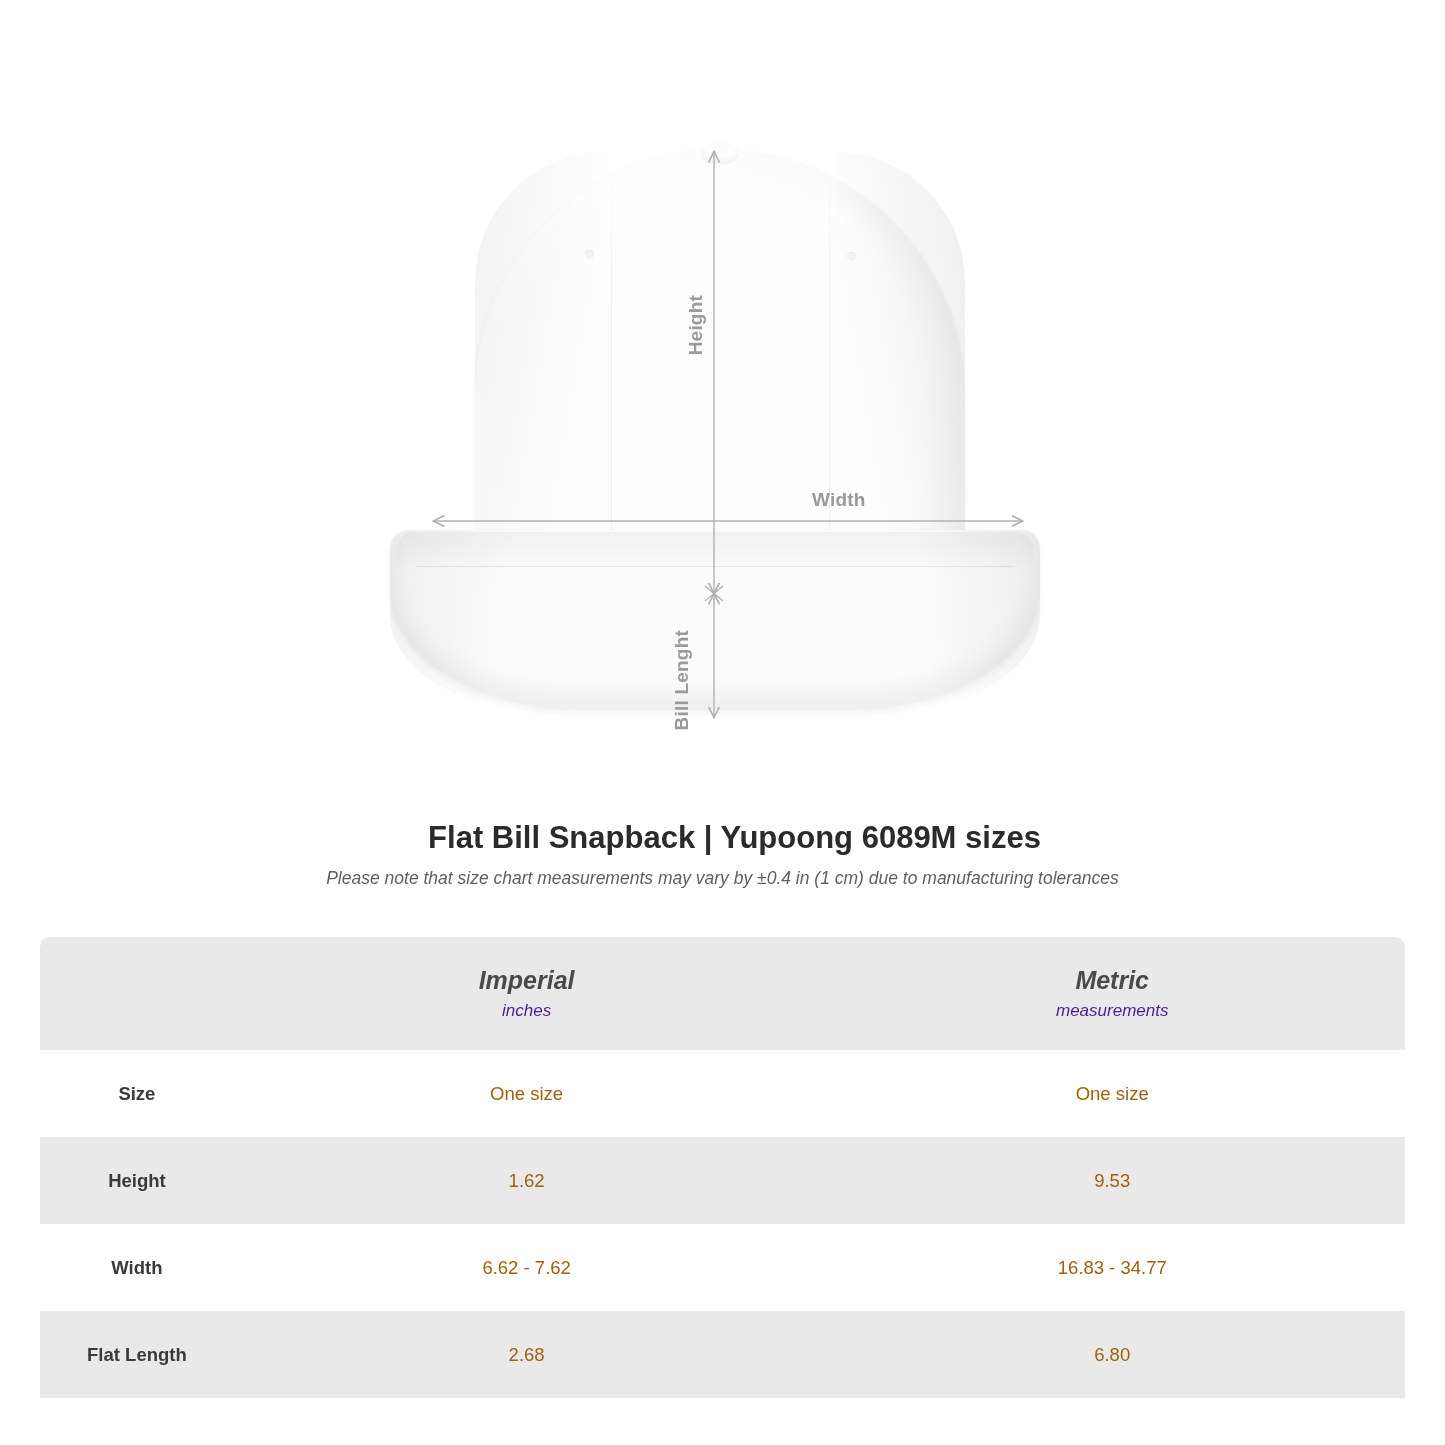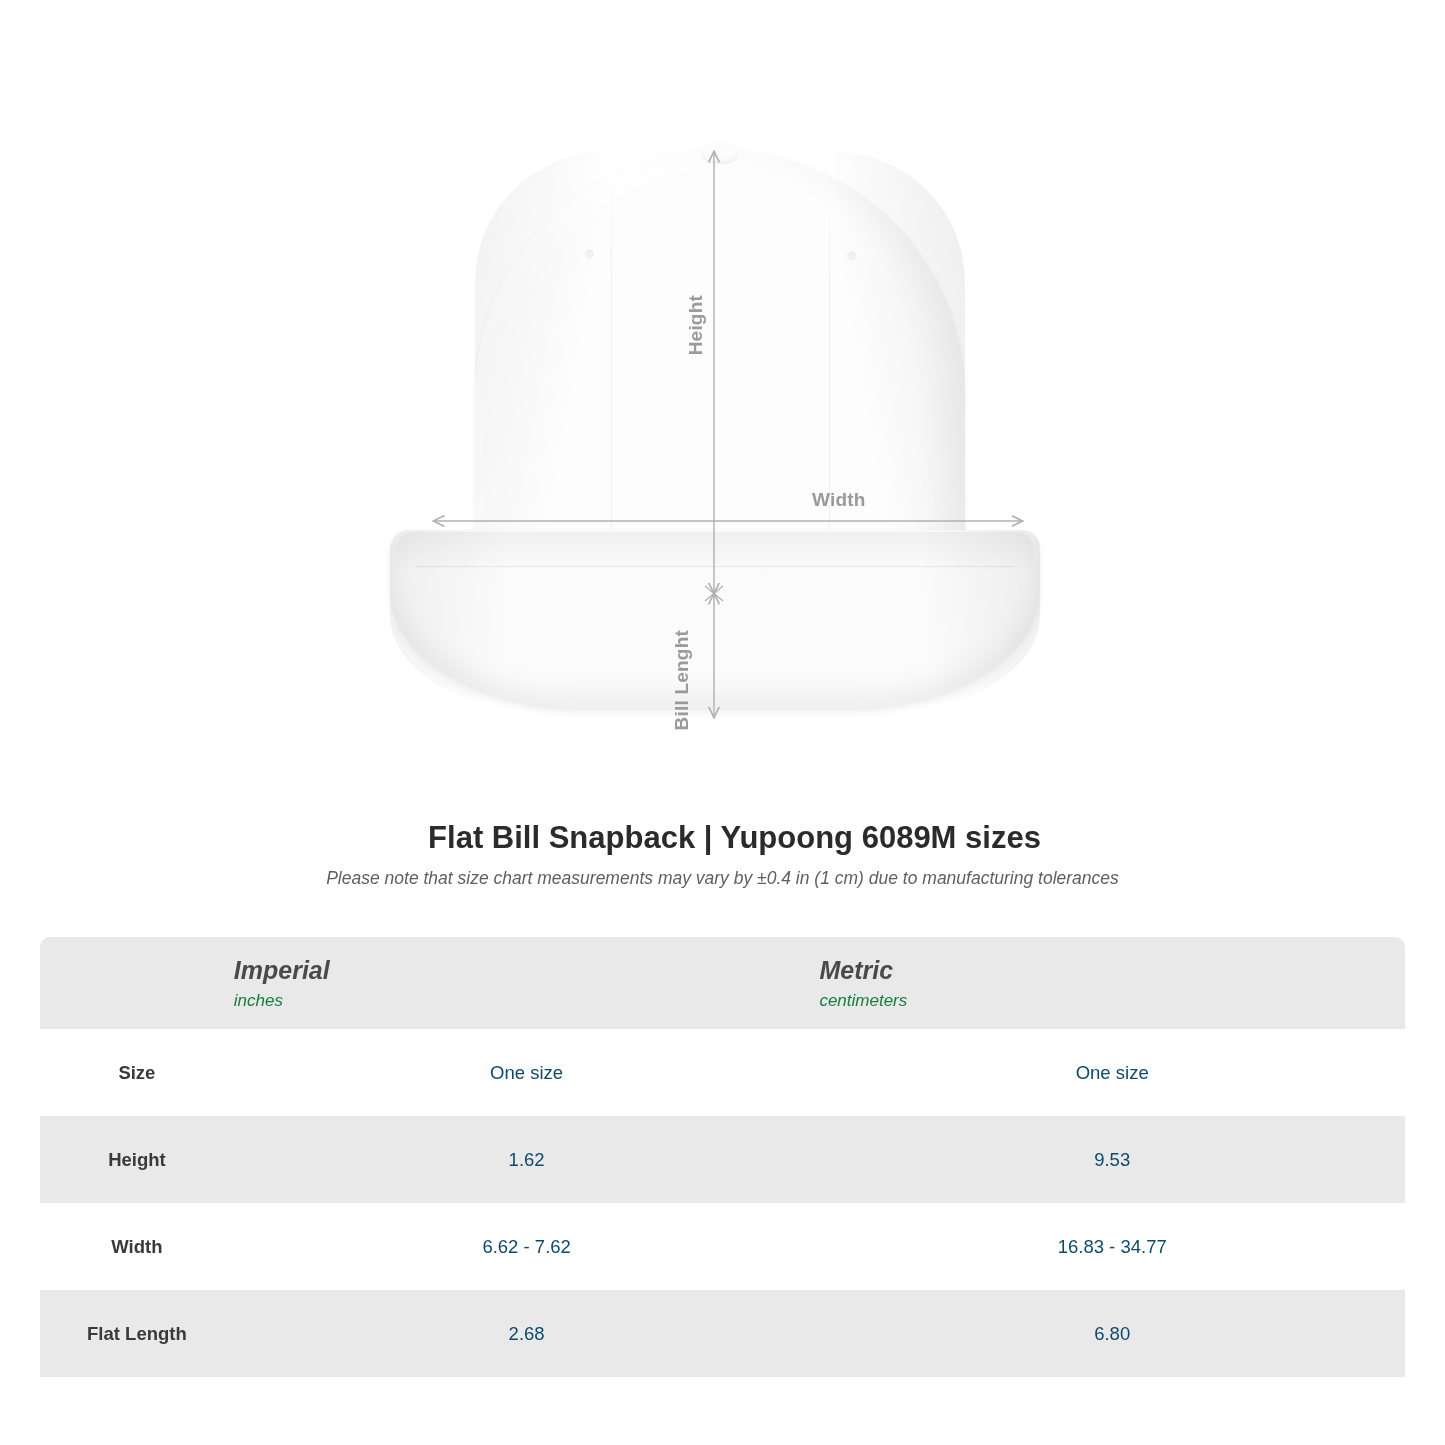--- a/index.html
+++ b/index.html
@@ -210,45 +210,46 @@
     width: 100%;
     border-collapse: collapse;
     table-layout: fixed;
   }
   table.size-table td, table.size-table th {
     border: none;
     padding: 0;
   }
   .hdr-row td {
     background: #e9e9e9;
-    height: 92px;
+    height: 113px;
     vertical-align: middle;
+    text-align: center;
   }
   .hdr-row td.first { border-radius: 10px 0 0 0; }
   .hdr-row td.last  { border-radius: 0 10px 0 0; }
   .unit-sys {
     font-size: 25px;
     font-style: italic;
     font-weight: bold;
     color: #4a4a4a;
     display: block;
     margin-bottom: 6px;
   }
   .unit-sub {
     font-size: 17px;
     font-style: italic;
-    color: #15803d;
+    color: #4c1d95;
     display: block;
   }
   .body-row td {
     height: 87px;
     text-align: center;
     vertical-align: middle;
     font-size: 18.5px;
-    color: #0c4a6e;
+    color: #a16207;
   }
   .body-row td.rowlabel {
     font-weight: bold;
     color: #3a3a3a;
   }
   .body-row.odd td { background: #ffffff; }
   .body-row.even td { background: #e9e9e9; }
   .cell-div {
     border-left: 1px solid #d8d8d8;
   }
@@ -322,21 +323,21 @@
       </colgroup>
       <tbody>
         <tr class="hdr-row">
           <td class="first"></td>
           <td>
             <span class="unit-sys">Imperial</span>
             <span class="unit-sub">inches</span>
           </td>
           <td class="last">
             <span class="unit-sys">Metric</span>
-            <span class="unit-sub">centimeters</span>
+            <span class="unit-sub">measurements</span>
           </td>
         </tr>
 
         <tr class="body-row odd">
           <td class="rowlabel">Size</td>
           <td class="cell-div">One size</td>
           <td class="cell-div">One size</td>
         </tr>
 
         <tr class="body-row even">

